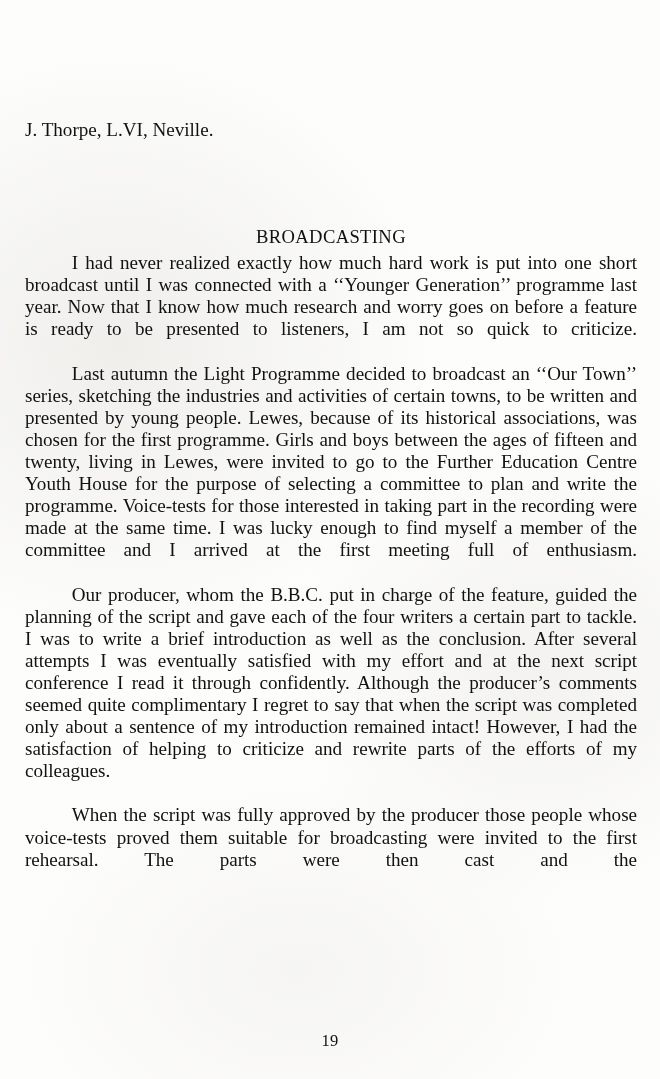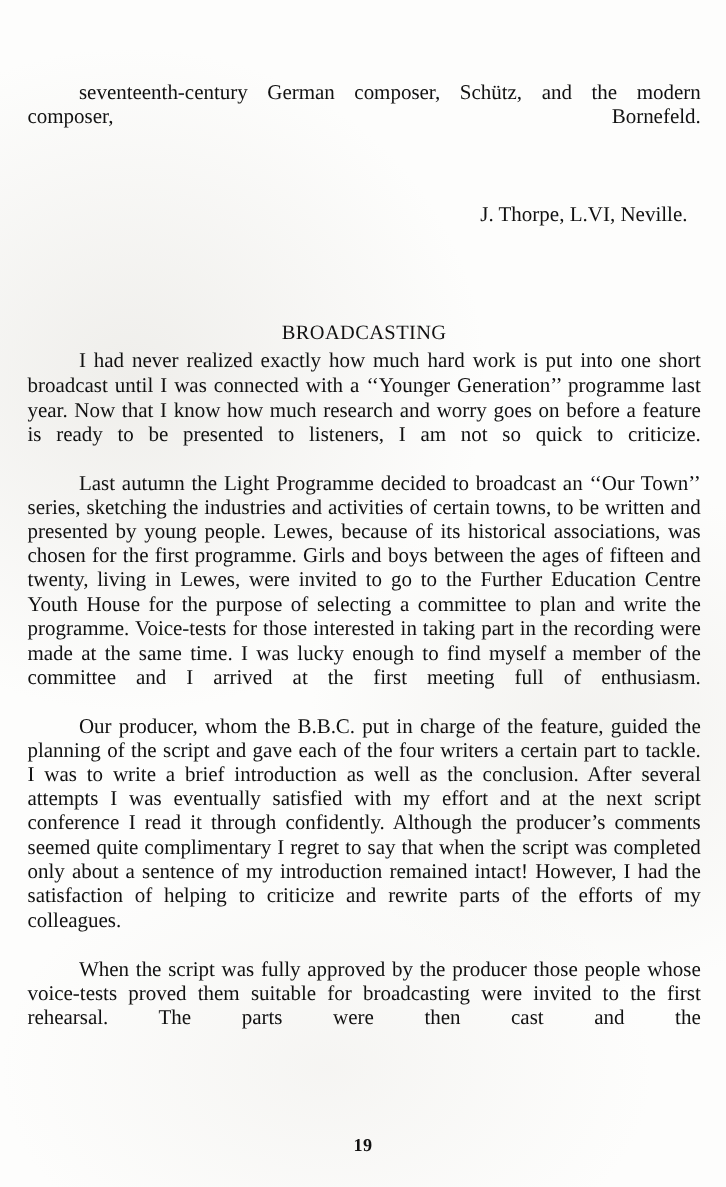--- a/index.html
+++ b/index.html
@@ -47,21 +47,20 @@
     content: "";
     display: inline-block;
     width: 100%;
   }
 
   .gap-after-p1 { height: 11px; }
   .gap-after-p2 { height: 11px; }
 
   .byline {
     margin: 0;
-    text-align: right;
     font-size: 19.1px;
     line-height: 22.1px;
     padding-right: 12px;
     padding-top: 23px;
   }
 
   .section-heading {
     margin: 0;
     text-align: center;
     font-size: 18.6px;
@@ -72,33 +71,32 @@
     padding-bottom: 4px;
   }
 
   .pagenum {
     position: absolute;
     left: 0;
     right: 0;
     top: 1031px;
     text-align: center;
     font-size: 16.5px;
-    font-weight: bold;
+    font-weight: normal;
     letter-spacing: 0.3px;
   }
 </style>
 </head>
 <body>
 
 <div class="page"></div>
 
 <div class="textblock">
 
   <div>
-    <p class="para">seventeenth-century German composer, Schütz, and the modern composer, Bornefeld.</p>
     <div class="gap-after-p1"></div>
     <div class="gap-after-p2"></div>
     <p class="byline">J. Thorpe, L.VI, Neville.</p>
   </div>
 
   <div>
     <h2 class="section-heading">BROADCASTING</h2>
     <p class="para">I had never realized exactly how much hard work is put into one short broadcast until I was connected with a ‘‘Younger Generation’’ programme last year.  Now that I know how much research and worry goes on before a feature is ready to be presented to listeners, I am not so quick to criticize.</p>
     <p class="para">Last autumn the Light Programme decided to broadcast an ‘‘Our Town’’ series, sketching the industries and activities of certain towns, to be written and presented by young people. Lewes, because of its historical associations, was chosen for the first programme. Girls and boys between the ages of fifteen and twenty, living in Lewes, were invited to go to the Further Education Centre Youth House for the purpose of selecting a committee to plan and write the programme.  Voice-tests for those interested in taking part in the recording were made at the same time.  I was lucky enough to find myself a member of the committee and I arrived at the first meeting full of enthusiasm.</p>
     <p class="para">Our producer, whom the B.B.C. put in charge of the feature, guided the planning of the script and gave each of the four writers a certain part to tackle.  I was to write a brief introduction as well as the conclusion.  After several attempts I was eventually satisfied with my effort and at the next script conference I read it through confidently.  Although the producer’s comments seemed quite complimentary I regret to say that when the script was completed only about a sentence of my introduction remained intact!  However, I had the satisfaction of helping to criticize and rewrite parts of the efforts of my colleagues.</p>

